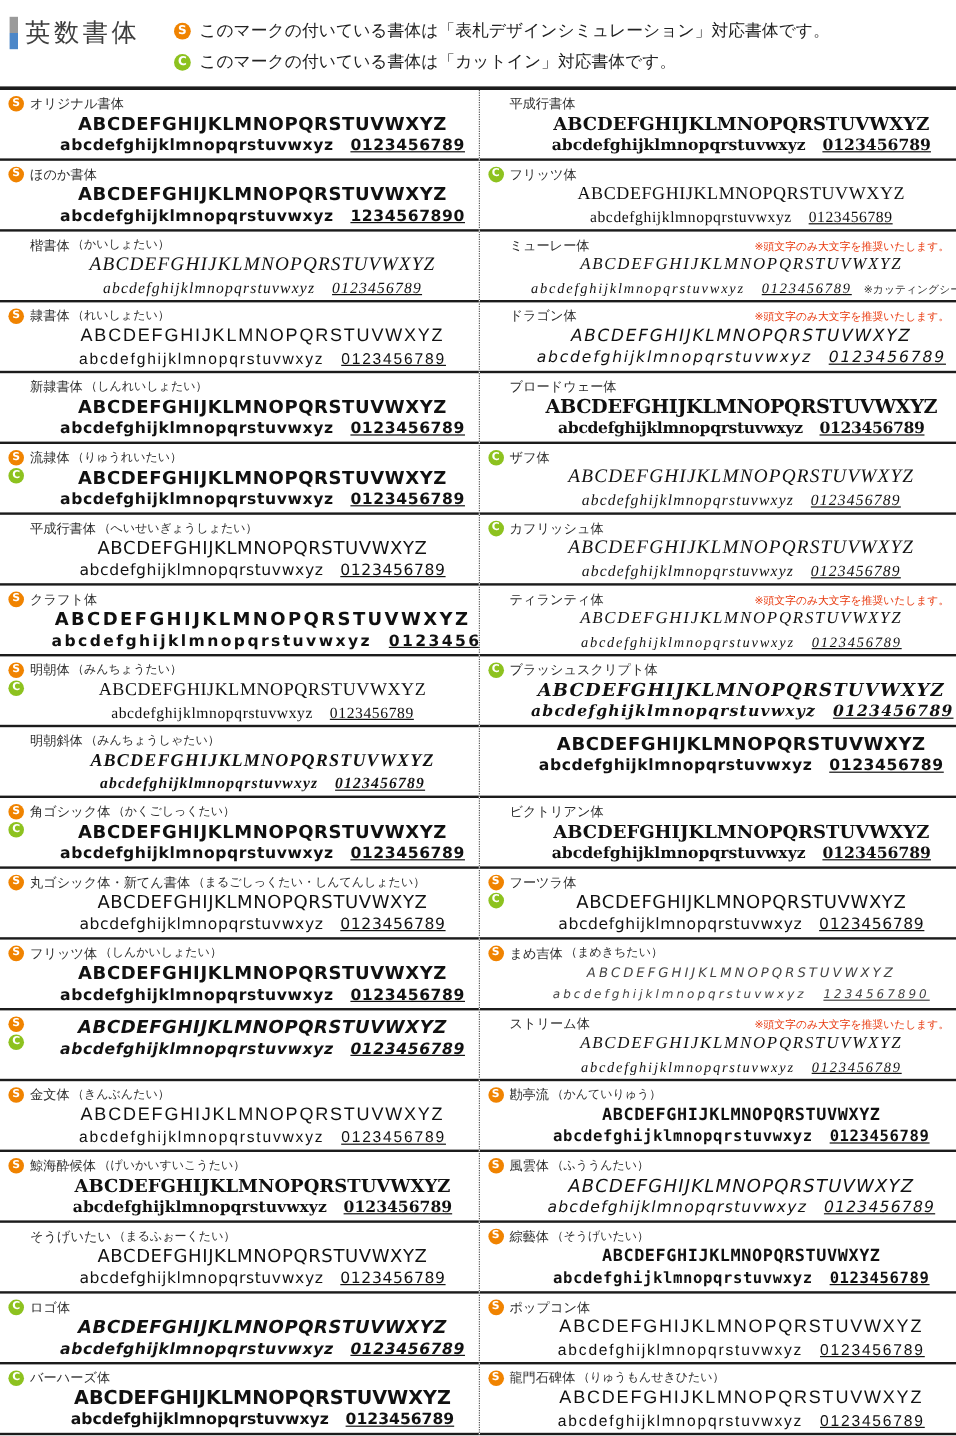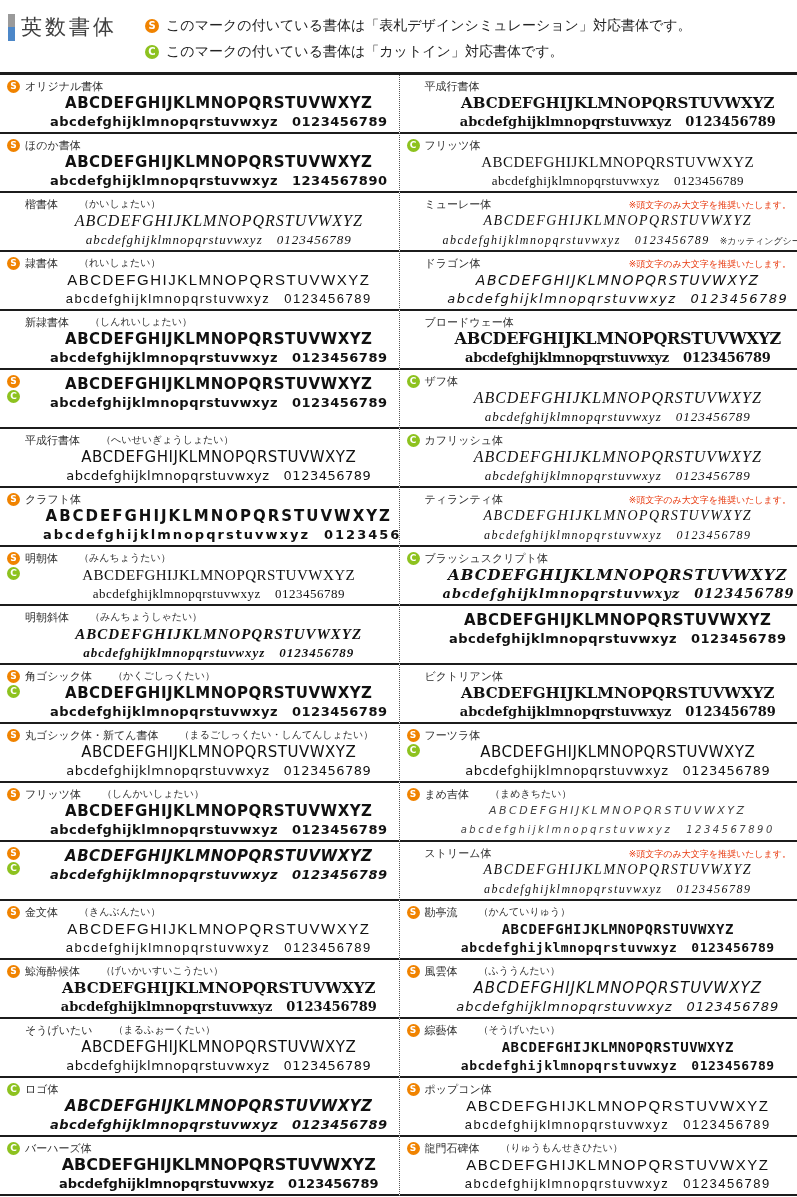--- a/index.html
+++ b/index.html
@@ -20,28 +20,28 @@
   .table{display:flex;border-top:3px solid #1c1c1c;}
   .col{width:50%;box-sizing:border-box;}
   .col-right{border-left:1px dotted #555;}
   .row{position:relative;height:59px;box-sizing:border-box;border-bottom:2px solid #1c1c1c;
        display:flex;padding:4px 4px 0 7px;overflow:hidden;}
   .marks{width:18px;flex:none;display:flex;flex-direction:column;gap:2px;padding-top:1px;}
   .marks .badge{width:13px;height:13px;font:bold 9px/13px "DejaVu Sans",sans-serif;}
   .rowbody{flex:1;min-width:0;}
   .nameline{height:14px;font-size:11px;color:#333;white-space:nowrap;display:flex;align-items:flex-start;gap:2px;}
   .fname{font-size:11px;color:#2e2e2e;}
-  .freading{font-size:10px;color:#2e2e2e;margin-left:19px;}
+  .freading{font-size:10px;color:#2e2e2e;}
   .rednote{position:absolute;right:6px;top:6px;font-size:9px;color:#e8380d;letter-spacing:0;}
   .graynote{font-size:9px;color:#333;margin-left:10px;letter-spacing:0;
             font-family:"DejaVu Sans",sans-serif;font-style:normal;font-weight:normal;}
   .sample{text-align:center;color:#111;white-space:nowrap;line-height:20px;padding-left:18px;}
   .u{font-size:15px;}
   .l{font-size:13px;line-height:18px;}
-  .digits{margin-left:14px;}
+  .digits{margin-left:14px;text-decoration:underline;}
   
   .st-sans    {font-family:"DejaVu Sans",sans-serif;letter-spacing:.5px;}
   .st-sans-b  {font-family:"DejaVu Sans",sans-serif;font-weight:bold;letter-spacing:.5px;}
   .st-sans-h  {font-family:"DejaVu Sans",sans-serif;font-weight:bold;letter-spacing:0;}
   .u.st-sans-h{font-size:16px;}
   .st-sans-w  {font-family:"DejaVu Sans",sans-serif;font-weight:bold;letter-spacing:2px;}
   .st-sans-l  {font-family:"Liberation Sans",sans-serif;letter-spacing:1.5px;}
   .st-sans-i  {font-family:"DejaVu Sans",sans-serif;font-style:italic;letter-spacing:1px;}
   .st-sans-bi {font-family:"DejaVu Sans",sans-serif;font-style:italic;font-weight:bold;letter-spacing:.5px;}
   .st-serif   {font-family:"Liberation Serif",serif;letter-spacing:.5px;}
@@ -144,20 +144,24 @@
             <div class="sample u st-sans-b">ABCDEFGHIJKLMNOPQRSTUVWXYZ</div>
             <div class="sample l st-sans-b"><span>abcdefghijklmnopqrstuvwxyz</span><span class="digits">0123456789</span></div>
           </div>
         </div>
         <div class="row">
           <div class="marks">
             <span class="badge badge-S">S</span>
             <span class="badge badge-C">C</span>
           </div>
           <div class="rowbody">
+            <div class="nameline">
+              <span class="fname">流隷体</span>
+              <span class="freading">（りゅうれいたい）</span>
+            </div>
             <div class="sample u st-sans-b">ABCDEFGHIJKLMNOPQRSTUVWXYZ</div>
             <div class="sample l st-sans-b"><span>abcdefghijklmnopqrstuvwxyz</span><span class="digits">0123456789</span></div>
           </div>
         </div>
         <div class="row">
           <div class="marks"></div>
           <div class="rowbody">
             <div class="nameline">
               <span class="fname">平成行書体</span>
               <span class="freading">（へいせいぎょうしょたい）</span>

